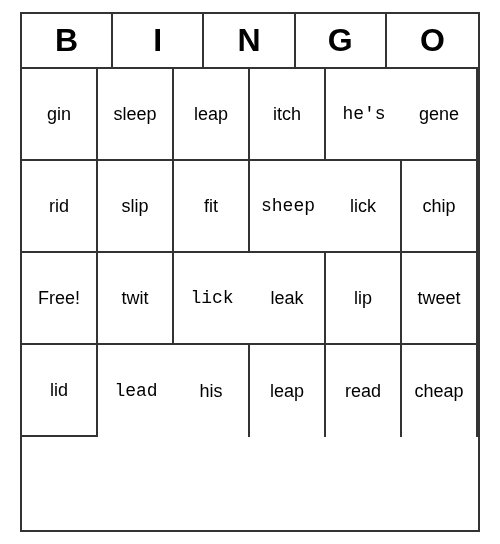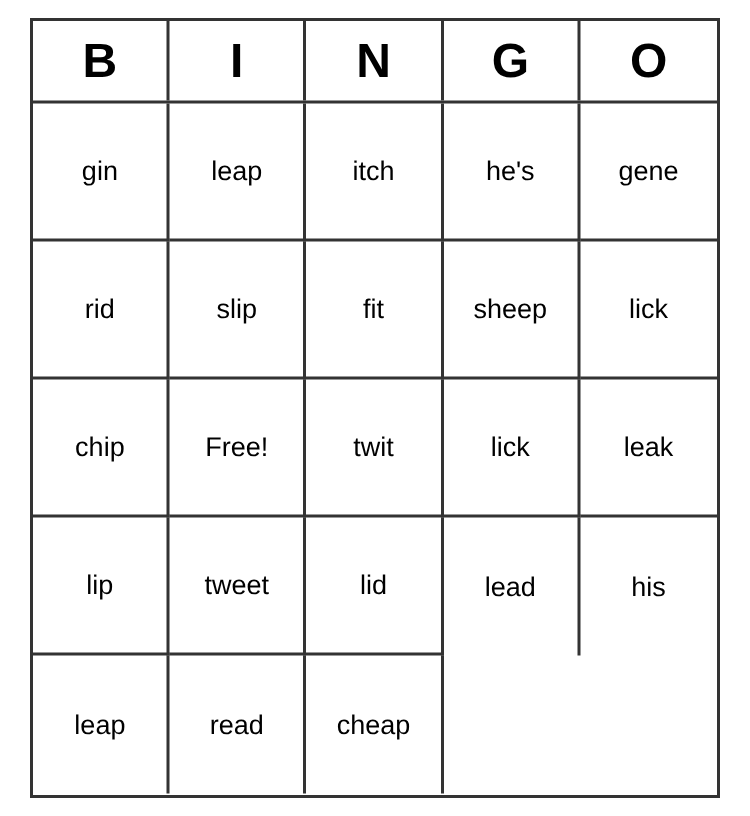--- a/index.html
+++ b/index.html
@@ -37,58 +37,60 @@
       padding: 8px 0;
       border-right: 2px solid #333;
     }
 
     .bingo-header-cell:last-child {
       border-right: none;
     }
 
     .bingo-grid {
       display: grid;
-      grid-template-columns: repeat(5, 1fr);
+      grid-template-columns: repeat(6, 1fr);
       grid-template-rows: repeat(5, 1fr);
       height: calc(100% - 56px);
     }
 
     .bingo-cell {
       display: flex;
       align-items: center;
       justify-content: center;
       border-right: 2px solid #333;
       border-bottom: 2px solid #333;
       font-size: 18px;
       text-align: center;
       padding: 4px;
     }
 
     .bingo-cell:nth-child(5n) {
       border-right: none;
+      font-family: Liberation Mono, monospace;
     }
 
     .bingo-cell:nth-last-child(-n+5) {
       border-bottom: none;
       text-align: center;
     }
   </style>
 </head>
 <body>
 
 <div class="bingo-container">
   <div class="bingo-header">
     <div class="bingo-header-cell">B</div>
     <div class="bingo-header-cell">I</div>
     <div class="bingo-header-cell">N</div>
     <div class="bingo-header-cell">G</div>
     <div class="bingo-header-cell">O</div>
   </div>
   <div class="bingo-grid">
   <div class="bingo-cell">gin</div>
+      <div class="bingo-cell">sleep</div>
       <div class="bingo-cell">leap</div>
       <div class="bingo-cell">itch</div>
       <div class="bingo-cell">he's</div>
       <div class="bingo-cell">gene</div>
       <div class="bingo-cell">rid</div>
       <div class="bingo-cell">slip</div>
       <div class="bingo-cell">fit</div>
       <div class="bingo-cell">sheep</div>
       <div class="bingo-cell">lick</div>
       <div class="bingo-cell">chip</div>

